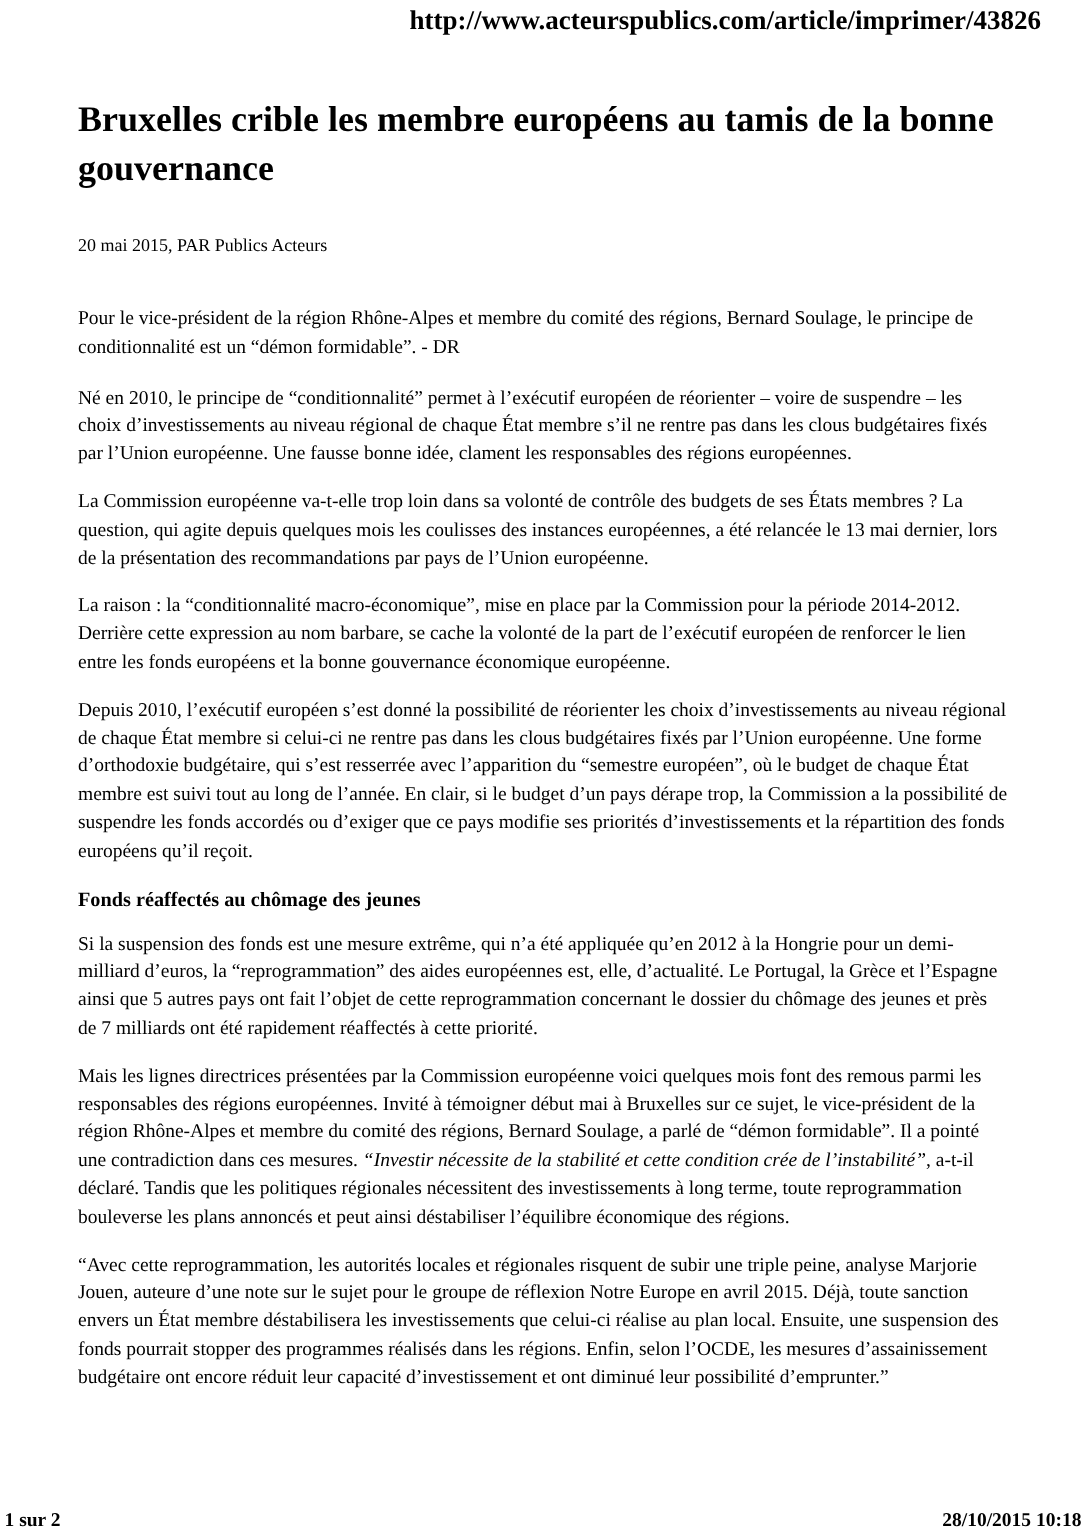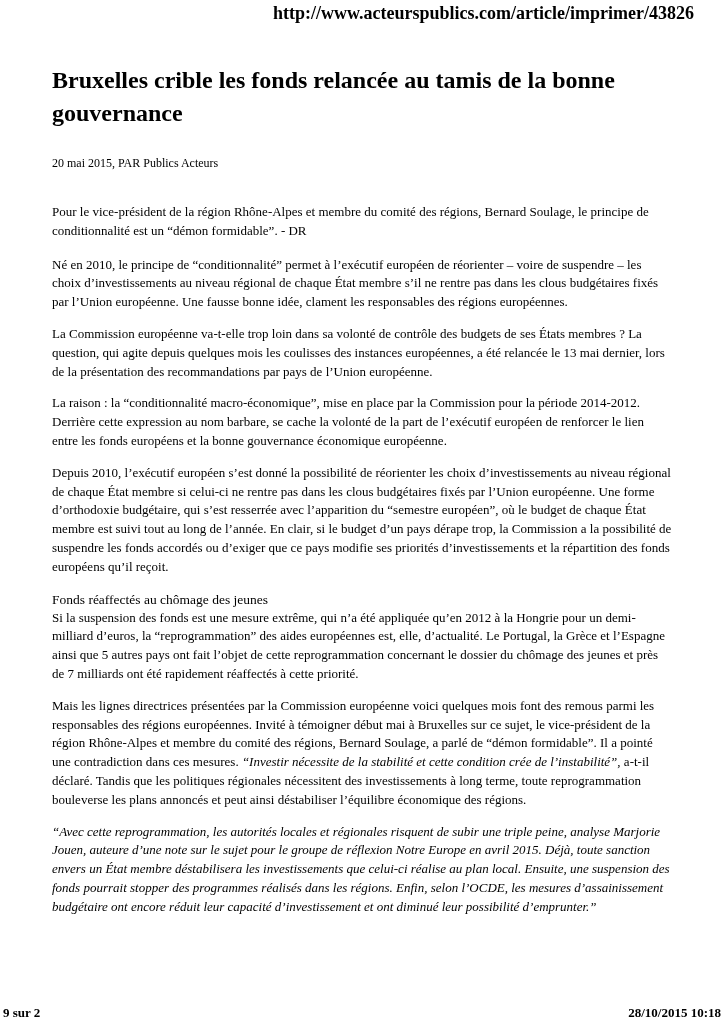--- a/index.html
+++ b/index.html
@@ -37,43 +37,44 @@
   }
   p, .caption {
     font-size: 13px;
     line-height: 18.8px;
     margin-bottom: 13px;
     text-align: left;
   }
   .caption { margin-bottom: 15px; }
   h2.subheading {
     font-size: 13.5px;
-    font-weight: normal;
+    font-weight: bold;
     line-height: 19px;
+    margin-bottom: 11px;
   }
-  .italic { font-style: italic; }
+  .italic { }
   em { font-style: italic; }
   .print-footer {
     position: absolute;
     left: 3px;
     right: 3px;
     bottom: 3px;
     display: flex;
     justify-content: space-between;
     font-size: 13px;
     font-weight: bold;
   }
 </style>
 </head>
 <body>
 
 <div class="print-url">http://www.acteurspublics.com/article/imprimer/43826</div>
 
 <div class="content">
-  <h1 class="title">Bruxelles crible les fonds relancée au tamis de la bonne gouvernance</h1>
+  <h1 class="title">Bruxelles crible les membre européens au tamis de la bonne gouvernance</h1>
 
   <div class="dateline">20 mai 2015, PAR Publics Acteurs</div>
 
   <p class="caption">Pour le vice-président de la région Rhône-Alpes et membre du comité des régions, Bernard Soulage, le principe de conditionnalité est un “démon formidable”. - DR</p>
 
   <p>Né en 2010, le principe de “conditionnalité” permet à l’exécutif européen de réorienter – voire de suspendre – les choix d’investissements au niveau régional de chaque État membre s’il ne rentre pas dans les clous budgétaires fixés par l’Union européenne. Une fausse bonne idée, clament les responsables des régions européennes.</p>
 
   <p>La Commission européenne va-t-elle trop loin dans sa volonté de contrôle des budgets de ses États membres ? La question, qui agite depuis quelques mois les coulisses des instances européennes, a été relancée le 13 mai dernier, lors de la présentation des recommandations par pays de l’Union européenne.</p>
 
   <p>La raison : la “conditionnalité macro-économique”, mise en place par la Commission pour la période 2014-2012. Derrière cette expression au nom barbare, se cache la volonté de la part de l’exécutif européen de renforcer le lien entre les fonds européens et la bonne gouvernance économique européenne.</p>
@@ -83,15 +84,15 @@
   <h2 class="subheading">Fonds réaffectés au chômage des jeunes</h2>
 
   <p>Si la suspension des fonds est une mesure extrême, qui n’a été appliquée qu’en 2012 à la Hongrie pour un demi-milliard d’euros, la “reprogrammation” des aides européennes est, elle, d’actualité. Le Portugal, la Grèce et l’Espagne ainsi que 5 autres pays ont fait l’objet de cette reprogrammation concernant le dossier du chômage des jeunes et près de 7 milliards ont été rapidement réaffectés à cette priorité.</p>
 
   <p><span>Mais les lignes directrices présentées par la Commission européenne voici quelques mois font des remous parmi les responsables des régions européennes. Invité à témoigner début mai à Bruxelles sur ce sujet, le vice-président de la région Rhône-Alpes et membre du comité des régions, Bernard Soulage, a parlé de “démon formidable”. Il a pointé une contradiction dans ces mesures. </span><em>“Investir nécessite de la stabilité et cette condition crée de l’instabilité”</em><span>, a-t-il déclaré. Tandis que les politiques régionales nécessitent des investissements à long terme, toute reprogrammation bouleverse les plans annoncés et peut ainsi déstabiliser l’équilibre économique des régions.</span></p>
 
   <p class="italic">“Avec cette reprogrammation, les autorités locales et régionales risquent de subir une triple peine, analyse Marjorie Jouen, auteure d’une note sur le sujet pour le groupe de réflexion Notre Europe en avril 2015. Déjà, toute sanction envers un État membre déstabilisera les investissements que celui-ci réalise au plan local. Ensuite, une suspension des fonds pourrait stopper des programmes réalisés dans les régions. Enfin, selon l’OCDE, les mesures d’assainissement budgétaire ont encore réduit leur capacité d’investissement et ont diminué leur possibilité d’emprunter.”</p>
 </div>
 
 <div class="print-footer">
-  <span>9 sur 2</span>
+  <span>1 sur 2</span>
   <span>28/10/2015 10:18</span>
 </div>
 
 </body></html>

